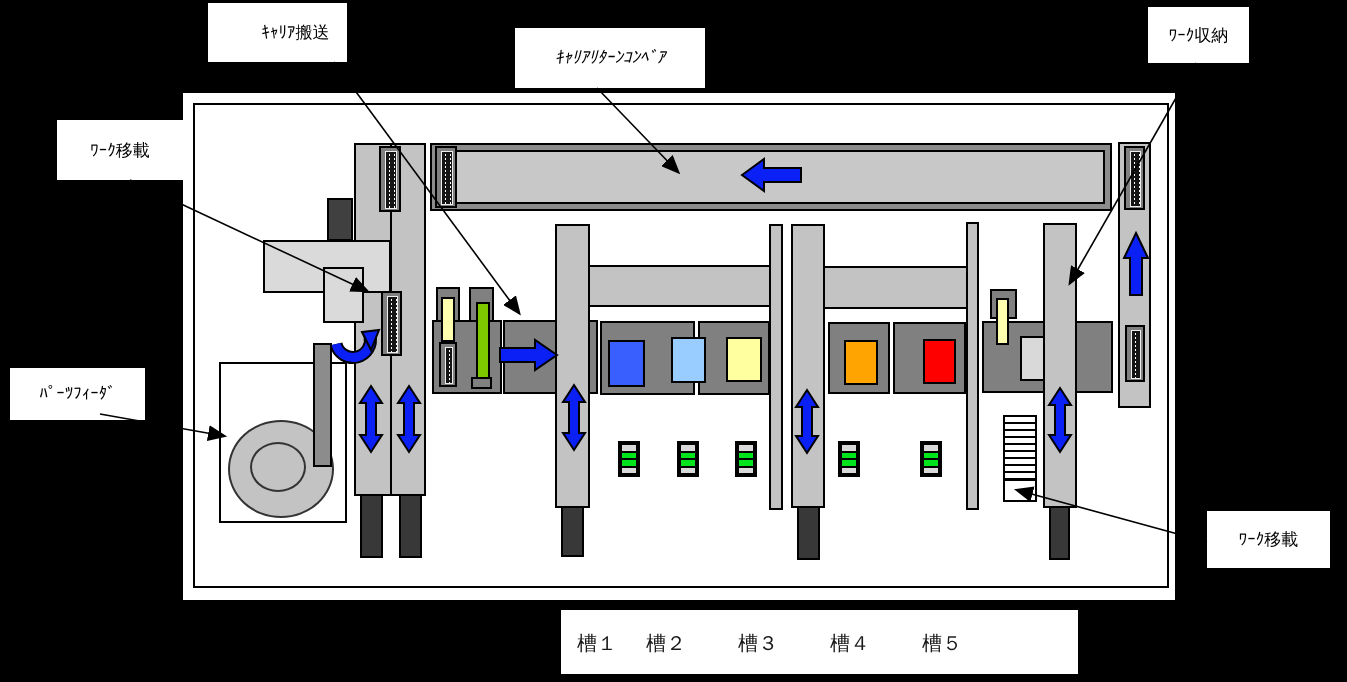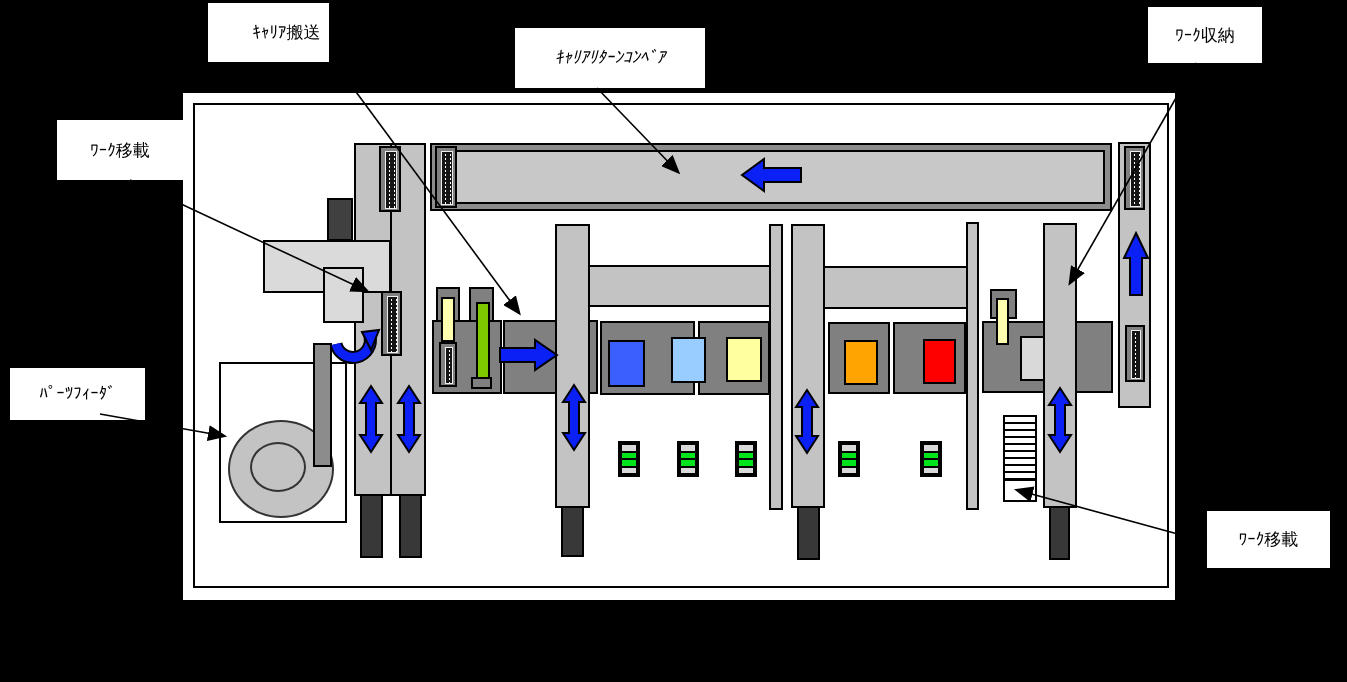--- a/index.html
+++ b/index.html
@@ -138,39 +138,46 @@
       <div class="bar-green"></div>
       <div class="bar-gray"></div>
     </div>
   <div class="abs ind" style="left:920px;top:441px;width:22px;height:36px;">
     <div class="bar-gray"></div>
       <div class="bar-green"></div>
       <div class="bar-green"></div>
       <div class="bar-gray"></div>
     </div>
 
-  <div class="abs label-box" style="left:208px;top:3px;width:121px;height:59px;padding-left:36px;">
+  <div class="abs label-box" style="left:208px;top:3px;width:139px;height:59px;padding-left:36px;">
     <span>ｷｬﾘｱ搬送</span>
     </div>
   <div class="abs label-box" style="left:515px;top:28px;width:190px;height:60px;font-style:italic;">
     <span>ｷｬﾘｱﾘﾀｰﾝｺﾝﾍﾞｱ</span>
     </div>
-  <div class="abs label-box" style="left:1148px;top:7px;width:114px;height:56px;">
+  <div class="abs label-box" style="left:1148px;top:7px;width:101px;height:56px;">
     <span>ﾜｰｸ収納</span>
     </div>
   <div class="abs label-box" style="left:10px;top:368px;width:135px;height:52px;">
     <span>ﾊﾟｰﾂﾌｨｰﾀﾞ</span>
     </div>
   <div class="abs label-box" style="left:57px;top:120px;width:126px;height:60px;">
     <span>ﾜｰｸ移載</span>
     </div>
   <div class="abs label-box" style="left:1207px;top:511px;width:123px;height:57px;">
     <span>ﾜｰｸ移載</span>
     </div>
 
+  <div class="abs tank-strip" style="left:561px;top:610px;width:517px;height:64px;">
+    <span style="left:16px;">槽１</span>
+    <span style="left:85px;">槽２</span>
+    <span style="left:177px;">槽３</span>
+    <span style="left:269px;">槽４</span>
+    <span style="left:361px;">槽５</span>
+  </div>
 
   <svg class="overlay" width="1347" height="682" viewBox="0 0 1347 682">
     <defs>
       <marker id="ah" markerWidth="12" markerHeight="10" refX="10" refY="5" orient="auto">
         <path d="M0,0 L12,5 L0,10 z" fill="#000"></path>
       </marker>
     </defs>
     <g id="callout-lines">
         <line x1="334" y1="62" x2="519" y2="313" stroke="#000" stroke-width="1.6" marker-end="url(#ah)"></line>
         <line x1="597" y1="88" x2="678" y2="172" stroke="#000" stroke-width="1.6" marker-end="url(#ah)"></line>

